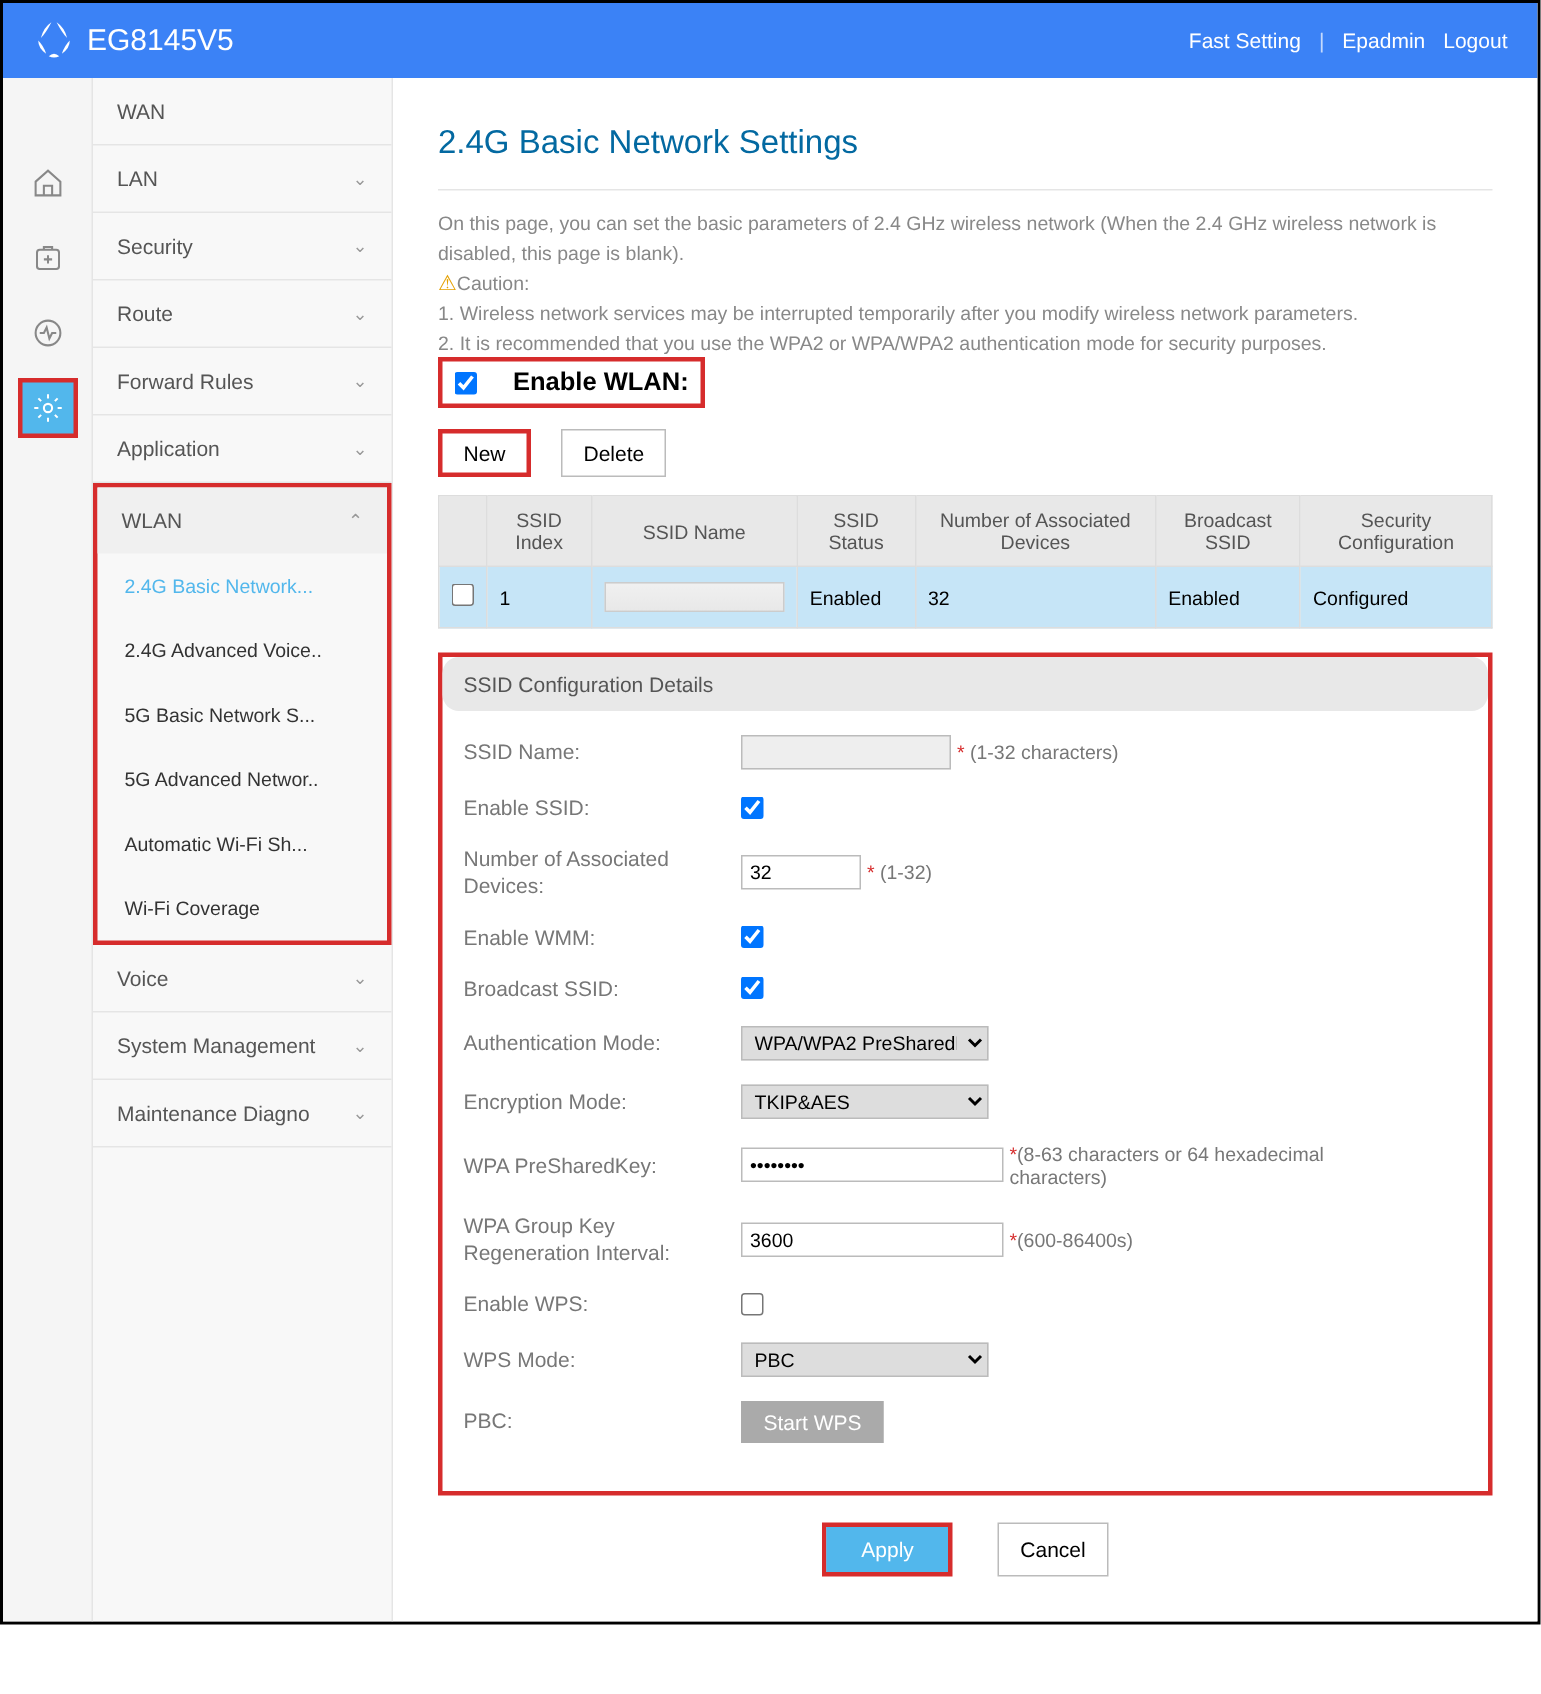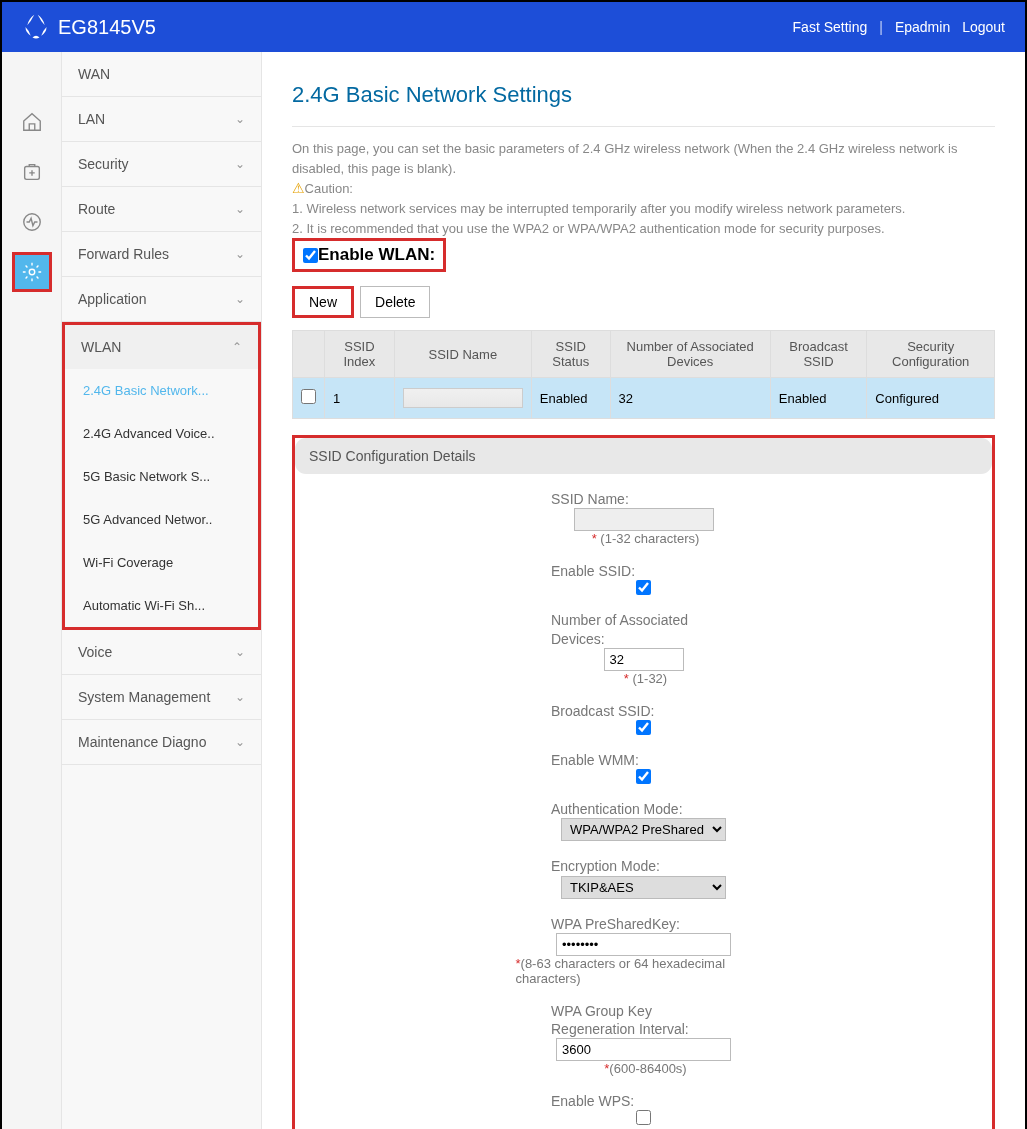--- a/index.html
+++ b/index.html
@@ -1,17 +1,17 @@
 <!DOCTYPE html>
 <html><head>
   <meta charset="utf-8">
   <style>
     * { margin:0; padding:0; box-sizing:border-box; font-family:Arial,sans-serif; }
     body { background:#fff; width:1027px; border:2px solid #000; }
-    .header { background:#1d4ed8; color:#fff; height:50px; display:flex; align-items:center; padding:0 20px; }
+    .header { background:#3b82f6; color:#fff; height:50px; display:flex; align-items:center; padding:0 20px; }
     .logo { display:flex; align-items:center; gap:8px; }
     .logo-icon { width:28px; height:28px; }
     .logo-text { font-size:20px; }
     .header-right { margin-left:auto; display:flex; gap:12px; font-size:14px; }
     .header-right span { cursor:pointer; }
     .header-right .sep { opacity:.7; }
     .layout { display:flex; }
     .icon-rail { width:60px; background:#f5f5f5; border-right:1px solid #e5e5e5; display:flex; flex-direction:column; align-items:center; padding-top:50px; }
     .rail-item { width:40px; height:40px; display:flex; align-items:center; justify-content:center; margin-bottom:10px; cursor:pointer; }
     .rail-item.active { background:#52b7ec; border:3px solid #d62c2c; }
@@ -21,34 +21,34 @@
     .nav-item.expanded { background:#f0f0f0; }
     .chev { font-size:12px; color:#999; }
     .sub-item { padding:14px 18px; font-size:13px; color:#333; cursor:pointer; overflow:hidden; text-overflow:ellipsis; white-space:nowrap; }
     .sub-item.active { color:#52b7ec; }
     .wlan-block { border:3px solid #d62c2c; }
     .wlan-block .nav-item { border-bottom:none; background:#f0f0f0; }
     .content { flex:1; padding:30px; background:#fff; }
     h1 { font-size:22px; font-weight:normal; color:#0369a1; margin-bottom:18px; }
     .desc { font-size:13px; color:#888; line-height:1.5; margin-bottom:0; border-top:1px solid #e5e5e5; padding-top:12px; }
     .warn-icon { color:#e5a000; font-size:14px; }
-    .enable-row { display:inline-flex; align-items:center; gap:0; font-size:17px; font-weight:bold; border:3px solid #d62c2c; padding:4px 8px; margin-bottom:14px; }
-    .btn-row { display:flex; gap:6px; margin-bottom:12px; }
+    .enable-row { display:inline-flex; align-items:center; gap:24px; font-size:17px; font-weight:bold; border:3px solid #d62c2c; padding:4px 8px; margin-bottom:14px; }
+    .btn-row { display:flex; gap:20px; margin-bottom:12px; }
     .btn { padding:5px 14px; font-size:14px; background:#fff; border:1px solid #bbb; cursor:pointer; }
     .btn.hl { border:3px solid #d62c2c; }
     .btn.primary { background:#52b7ec; color:#fff; border:1px solid #52b7ec; padding:6px 22px; }
     .btn.disabled { background:#aaa; color:#fff; border:1px solid #aaa; cursor:default; }
     table { width:100%; border-collapse:collapse; font-size:13px; margin-bottom:16px; }
     th { background:#e8e8e8; padding:8px 6px; text-align:center; border:1px solid #ddd; color:#555; font-weight:normal; }
     td { background:#c6e5f7; padding:10px 8px; border:1px solid #ddd; }
     td:first-child { text-align:center; width:30px; }
     .config-box { border:3px solid #d62c2c; padding:0; }
     .config-title { background:#e8e8e8; padding:10px 14px; font-size:14px; color:#555;border-radius:11px; }
     .config-body { padding:16px 14px; }
-    .form-row { display:flex; align-items:center; margin-bottom:16px; font-size:14px; color:#777;flex-direction:column; }
+    .form-row { display:flex; align-items:center; margin-bottom:16px; font-size:14px; color:#777; }
     .form-row .lbl { width:185px; flex-shrink:0; line-height:1.3; }
     .form-row input[type=text],.form-row input[type=password] { padding:3px 5px; border:1px solid #bbb; font-size:13px; }
     .form-row input.w1 { width:140px; }
     .form-row input.w2 { width:80px; }
     .form-row input.w3 { width:175px; }
     .form-row select { padding:2px 4px; border:1px solid #bbb; font-size:13px; background:#ddd; }
     .form-row select.w1 { width:165px; }
     .form-row select.w2 { width:165px; }
     .hint { color:#777; font-size:13px; margin-left:4px; }
     .star { color:#d62c2c; }
@@ -136,22 +136,22 @@
       </div>
     <div class="wlan-block">
       <div class="nav-item expanded">
           <span>WLAN</span>
           <span class="chev">⌃</span>
         </div>
       <div class="sub-item active">2.4G Basic Network...</div>
       <div class="sub-item">2.4G Advanced Voice..</div>
       <div class="sub-item">5G Basic Network S...</div>
       <div class="sub-item">5G Advanced Networ..</div>
+      <div class="sub-item">Automatic Wi-Fi Sh...</div>
       <div class="sub-item">Wi-Fi Coverage</div>
-      <div class="sub-item">Automatic Wi-Fi Sh...</div>
     </div>
     <div class="nav-item">
         <span>Voice</span>
         <span class="chev">⌄</span>
       </div>
     <div class="nav-item">
         <span>System Management</span>
         <span class="chev">⌄</span>
       </div>
     <div class="nav-item">
@@ -213,25 +213,25 @@
         <div class="form-row">
             <span class="lbl">Enable SSID:</span>
             <input type="checkbox" checked="" style="">
           </div>
         <div class="form-row">
             <span class="lbl">Number of Associated Devices:</span>
             <input type="text" class="w2" value="32" style="">
             <span class="hint"><span class="star"> *</span> (1-32)</span>
           </div>
         <div class="form-row">
+            <span class="lbl">Enable WMM:</span>
+            <input type="checkbox" checked="" style="">
+          </div>
+        <div class="form-row">
             <span class="lbl">Broadcast SSID:</span>
-            <input type="checkbox" checked="" style="">
-          </div>
-        <div class="form-row">
-            <span class="lbl">Enable WMM:</span>
             <input type="checkbox" checked="" style="">
           </div>
         <div class="form-row">
             <span class="lbl">Authentication Mode:</span>
             <select class="w1"><option>WPA/WPA2 PreSharedK</option></select>
           </div>
         <div class="form-row">
             <span class="lbl">Encryption Mode:</span>
             <select class="w2"><option>TKIP&amp;AES</option></select>
           </div>

